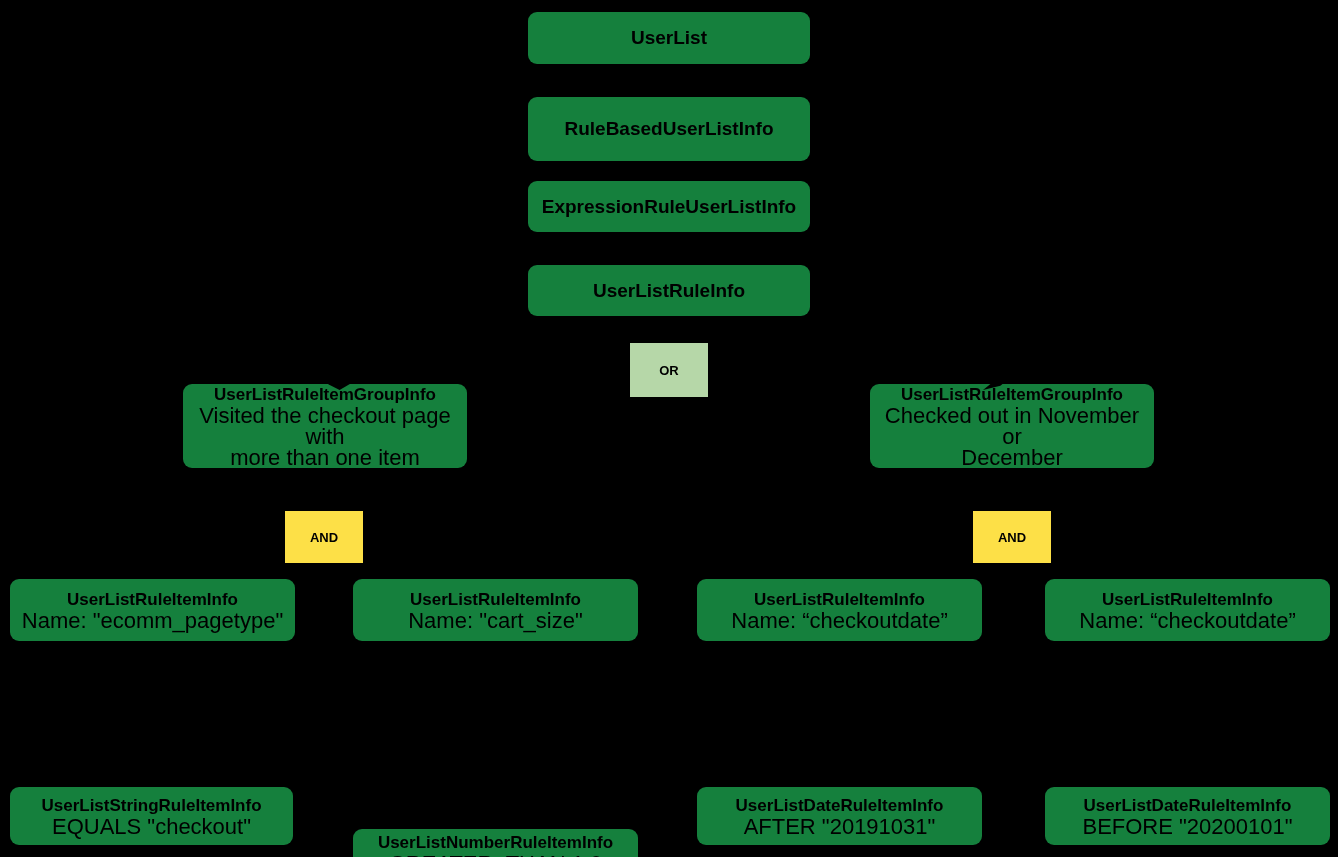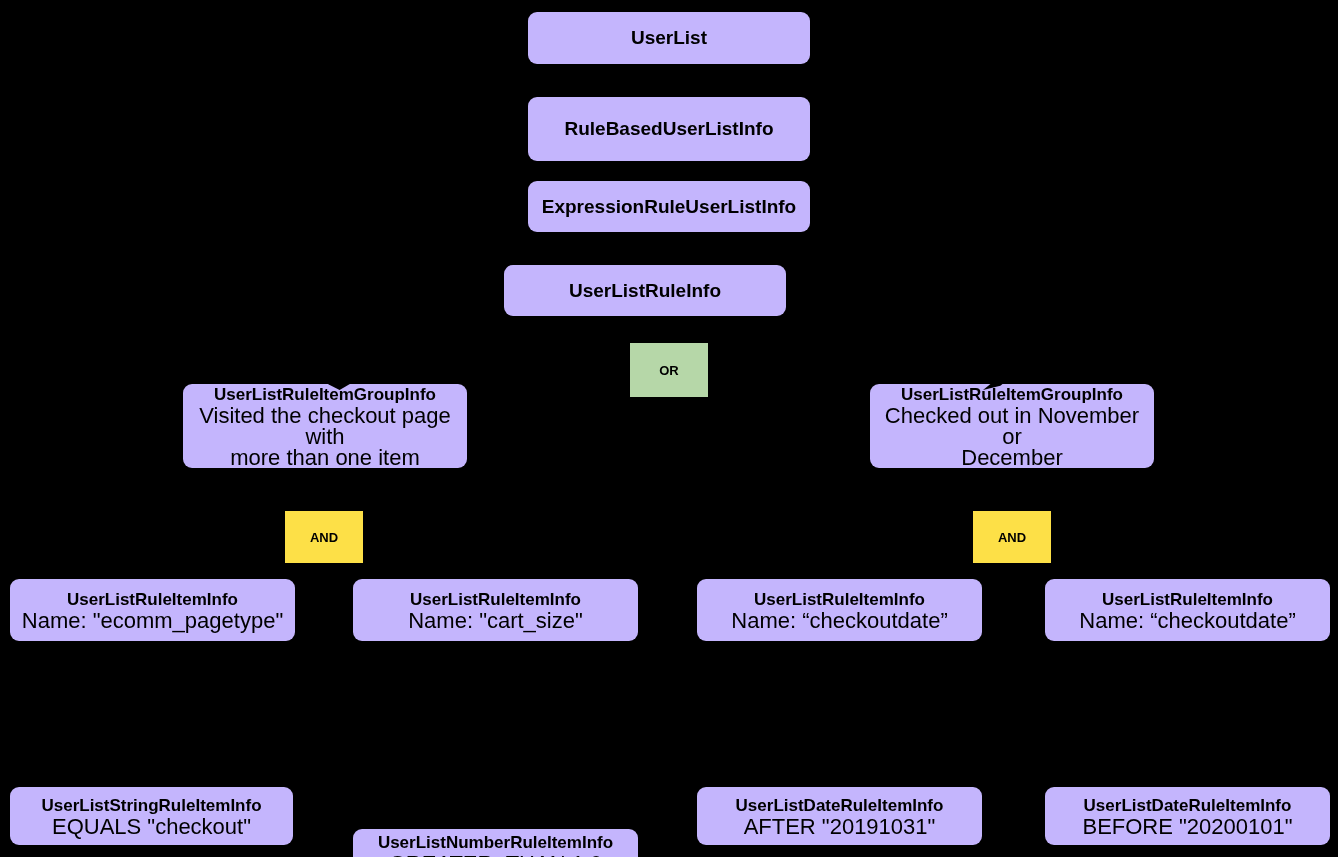--- a/index.html
+++ b/index.html
@@ -11,21 +11,21 @@
     position: relative;
     width: 1338px;
     height: 857px;
     background: #000000;
     overflow: hidden;
     font-family: "Liberation Sans", "DejaVu Sans", sans-serif;
     color: #000000;
   }
   .node {
     position: absolute;
-    background: #c4b5fd;
+    background: #15803d;
     border-radius: 9px;
     display: flex;
     flex-direction: column;
     align-items: center;
     justify-content: center;
     text-align: center;
     box-sizing: border-box;
     padding: 4px 8px;
   }
   .chain-label {
@@ -82,21 +82,21 @@
   </div>
 
   <div class="node" style="left:528px; top:97px; width:282px; height:64px;">
     <span class="chain-label">RuleBasedUserListInfo</span>
   </div>
 
   <div class="node" style="left:528px; top:181px; width:282px; height:51px;">
     <span class="chain-label">ExpressionRuleUserListInfo</span>
   </div>
 
-  <div class="node" style="left:504px; top:265px; width:282px; height:51px;">
+  <div class="node" style="left:528px; top:265px; width:282px; height:51px;">
     <span class="chain-label">UserListRuleInfo</span>
   </div>
 
   <div class="op op-or" style="left:630px; top:343px; width:78px; height:54px;">
     <span>OR</span>
   </div>
 
   <div class="node" style="left:183px; top:384px; width:284px; height:84px;">
     <span class="node-title">UserListRuleItemGroupInfo</span>
     <span class="node-sub">Visited the checkout page with</span>

